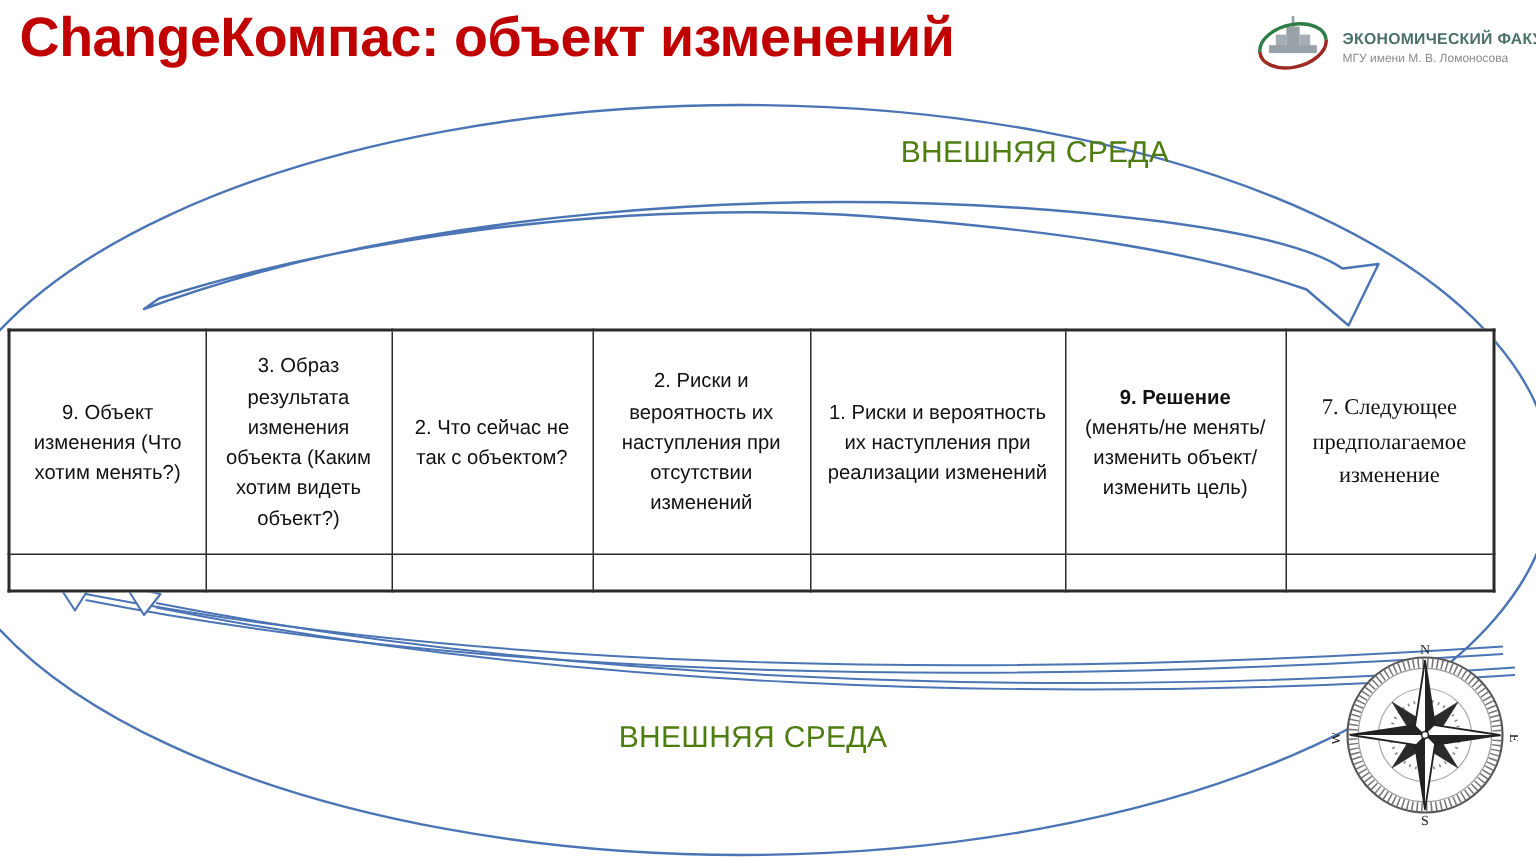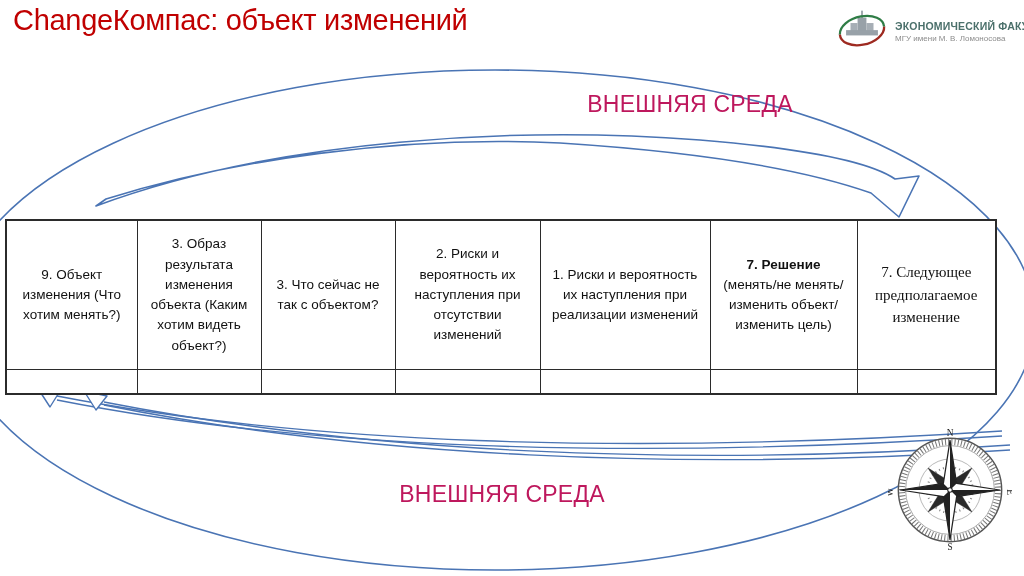--- a/index.html
+++ b/index.html
@@ -1,34 +1,34 @@
 <!DOCTYPE html>
 <html><head>
 <meta charset="utf-8">
 <style>
   html,body{margin:0;padding:0;background:#e8e8e8;}
   .slide{
     position:relative;width:1024px;height:576px;background:#ffffff;
     overflow:hidden;font-family:"Liberation Sans",sans-serif;margin:0 auto;
   }
   .title{
-    position:absolute;left:13px;top:4px;font-size:29px;color:#C00000;
-    letter-spacing:-0.3px;white-space:nowrap;
+    position:absolute;left:13px;top:4px;font-size:37px;color:#C00000;
+    letter-spacing:-0.3px;white-space:nowrap;font-weight:bold;
   }
   
   .logo{position:absolute;left:833px;top:8px;width:190px;height:46px;display:flex;align-items:center;}
   .logo-emblem{width:58px;height:46px;flex:0 0 auto;}
   .logo-text{margin-left:4px;}
   .logo-line1{font-size:10.5px;font-weight:bold;color:#4B706B;letter-spacing:0.2px;white-space:nowrap;}
   .logo-line2{font-size:8px;color:#8C8C8C;margin-top:2px;white-space:nowrap;}
   
   .diagram{position:absolute;left:0;top:0;width:1024px;height:576px;}
   .env-label{
-    position:absolute;width:260px;text-align:center;font-size:23px;
-    color:#be185d;font-weight:500;letter-spacing:0.2px;
+    position:absolute;width:260px;text-align:center;font-size:20px;
+    color:#4d7c0f;font-weight:500;letter-spacing:0.2px;
   }
   .env-top{left:560px;top:91px;}
   .env-bottom{left:372px;top:481px;}
   
   .change-table{
     position:absolute;left:5px;top:219px;border-collapse:collapse;
     table-layout:fixed;width:990px;background:#ffffff;
     border:2px solid #2B2B2B;
   }
   .change-table th,.change-table td{
@@ -90,25 +90,25 @@
         <col style="width:134px">
       <col style="width:145px">
         <col style="width:170px">
         <col style="width:147px">
       <col style="width:139px">
     </colgroup>
     <tbody>
         <tr>
       <th>9. Объект изменения (Что хотим менять?)</th>
       <th>3. Образ результата изменения объекта (Каким хотим видеть объект?)</th>
-      <th>3. Что сейчас не так с объектом?</th>
+      <th>2. Что сейчас не так с объектом?</th>
       <th>2. Риски и вероятность их наступления при отсутствии изменений</th>
       <th>1. Риски и вероятность их наступления при реализации изменений</th>
       <th>
-        <span class="lbl-bold">7. Решение</span>
+        <span class="lbl-bold">9. Решение</span>
         <span>(менять/не менять/изменить объект/изменить цель)</span>
       </th>
       <th class="col-serif">7. Следующее предполагаемое изменение</th>
     </tr>
     <tr>
       <td>&nbsp;</td>
       <td>&nbsp;</td>
       <td>&nbsp;</td>
       <td>&nbsp;</td>
       <td>&nbsp;</td>

